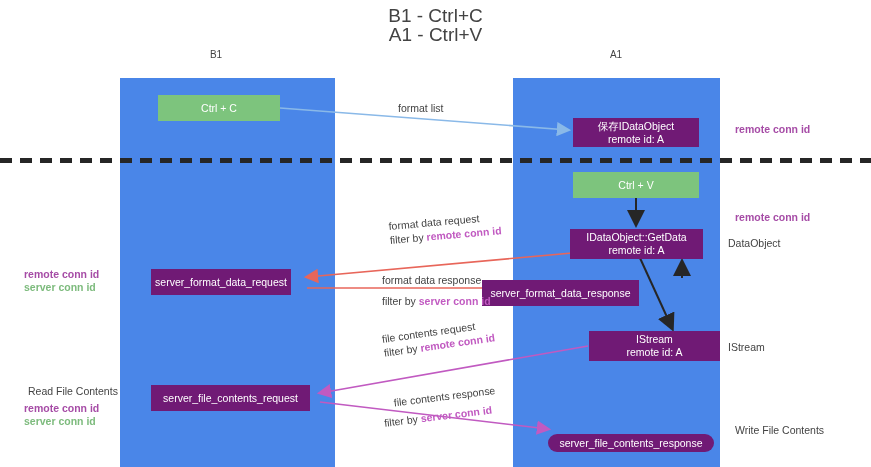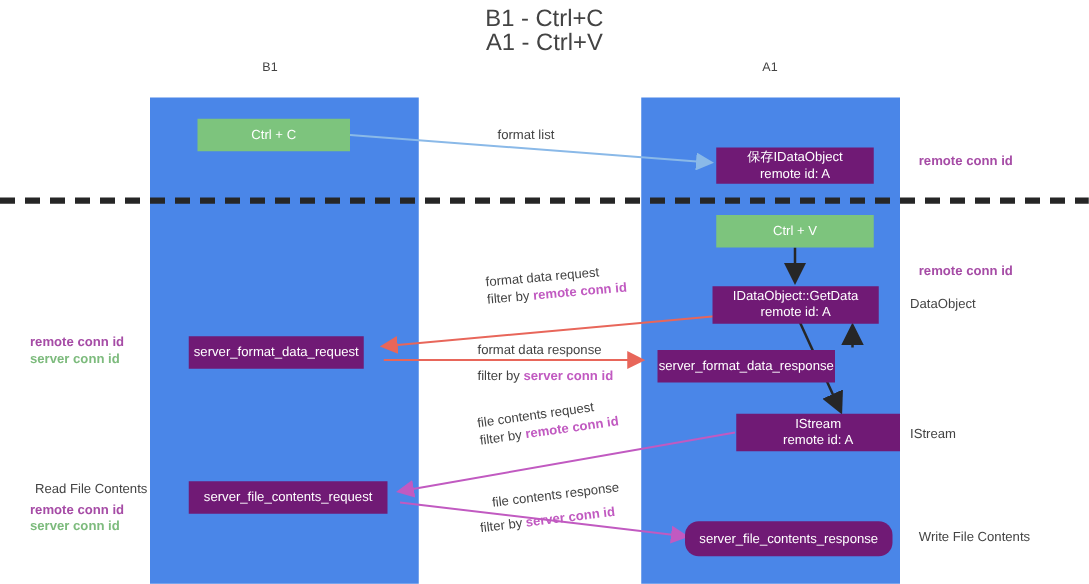--- a/index.html
+++ b/index.html
@@ -134,34 +134,34 @@
 
   <div class="box orange" style="left:570px;top:229px;width:133px;height:30px;flex-direction:column;">
     <span>IDataObject::GetData</span>
     <span>remote id: A</span>
   </div>
 
   <div class="box orange" style="left:151px;top:269px;width:140px;height:26px;">
     <span>server_format_data_request</span>
   </div>
 
-  <div class="box orange" style="left:526px;top:280px;width:142px;height:26px;">
+  <div class="box orange" style="left:482px;top:280px;width:157px;height:26px;">
     <span>server_format_data_response</span>
   </div>
 
   <div class="box orange" style="left:589px;top:331px;width:131px;height:30px;flex-direction:column;">
     <span>IStream</span>
     <span>remote id: A</span>
   </div>
 
   <div class="box orange" style="left:151px;top:385px;width:159px;height:26px;">
     <span>server_file_contents_request</span>
   </div>
 
-  <div class="box orange" style="left:548px;top:417px;width:166px;height:28px;border-radius:11px;">
+  <div class="box orange" style="left:548px;top:434px;width:166px;height:18px;border-radius:11px;">
     <span>server_file_contents_response</span>
   </div>
 
   <div class="alabel" style="left:398px;top:101px;">
     <span>format list</span>
   </div>
 
   <div class="alabel" style="left:388px;top:219px;transform:rotate(-5deg);transform-origin:left top;">
     <div>format data request</div>
     <div>

